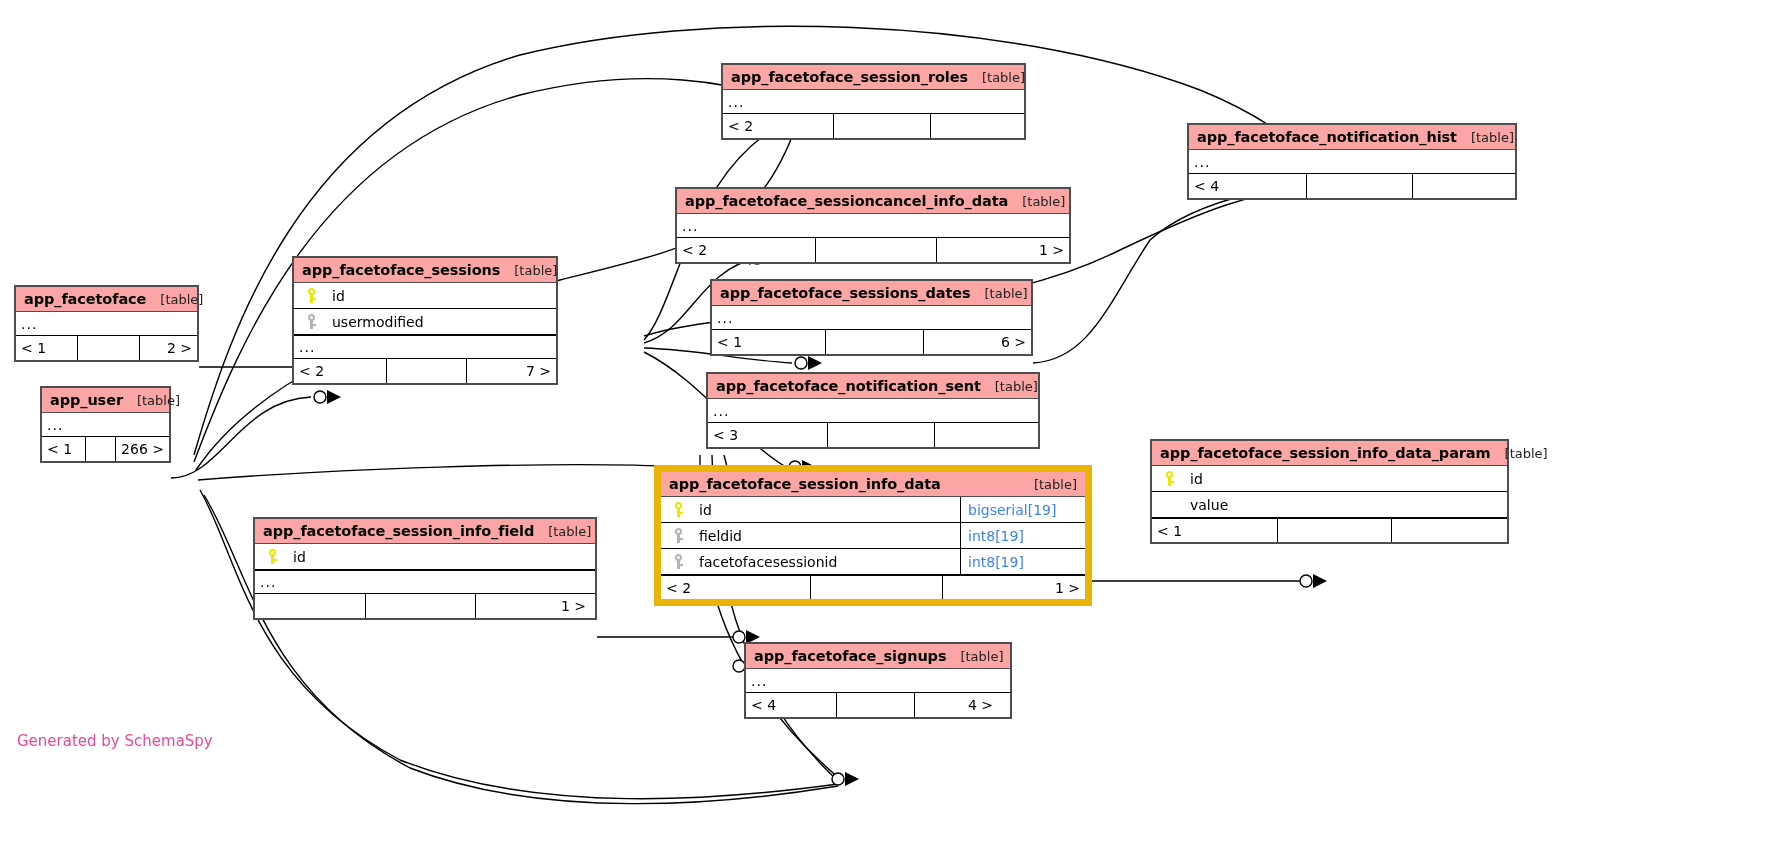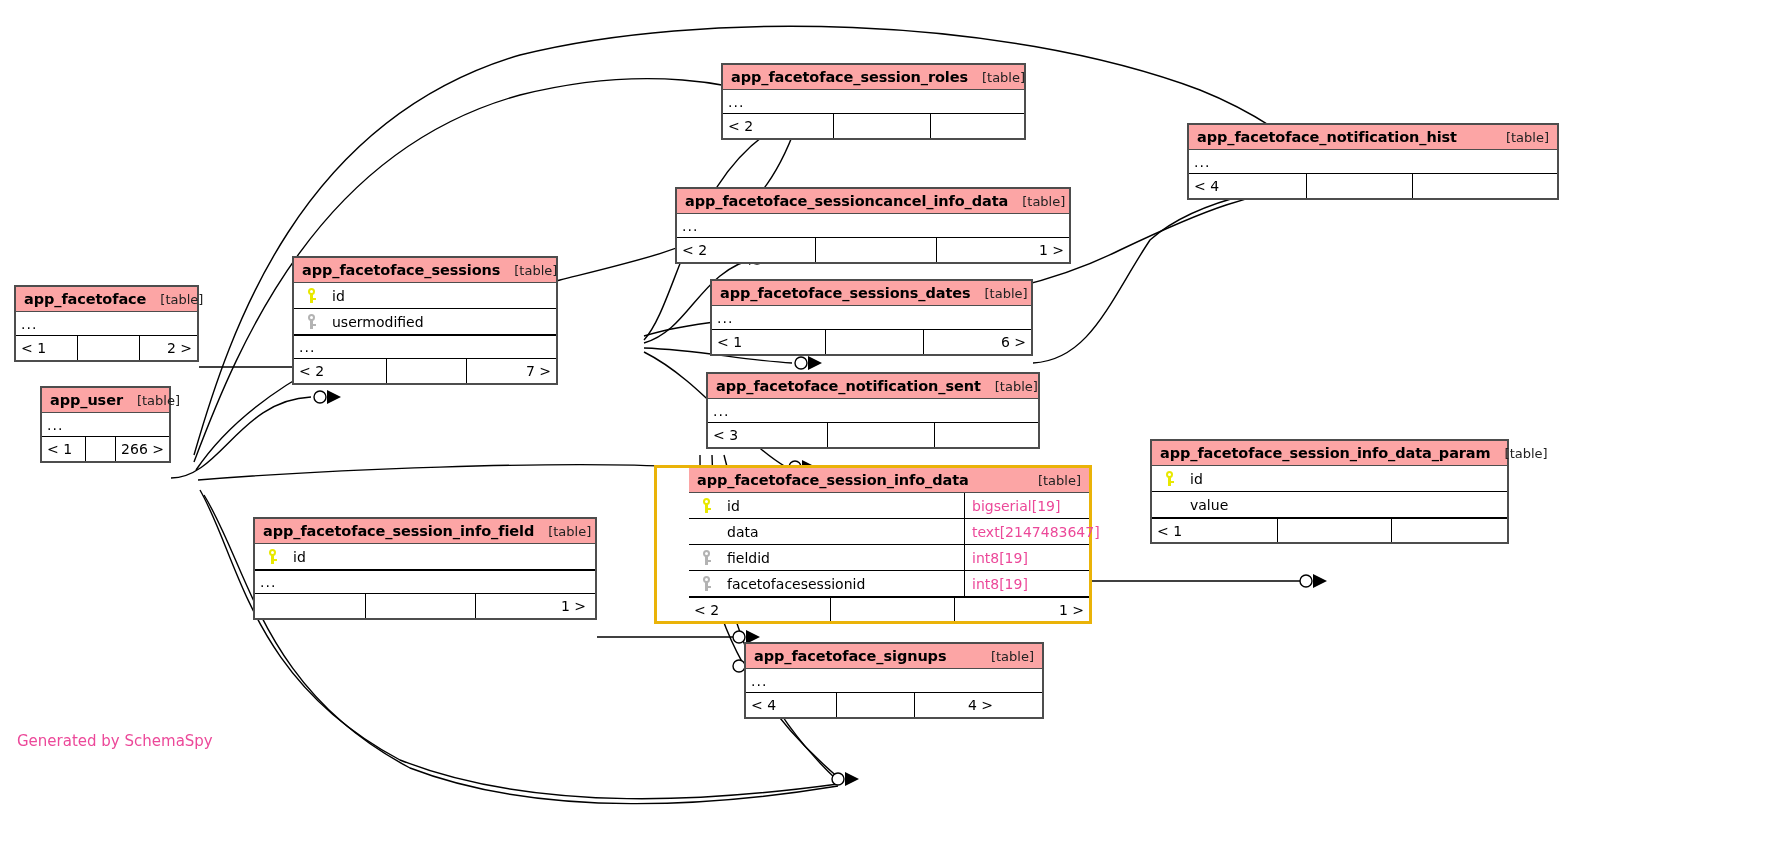--- a/index.html
+++ b/index.html
@@ -24,22 +24,21 @@
     pointer-events: none;
   }
   .table-box {
     position: absolute;
     background: #ffffff;
     border: 2px solid #4d4d4d;
     box-sizing: border-box;
     z-index: 5;
   }
   .table-box.highlight {
-    border: 3px solid #eab308;
-    padding-left: 32px;
+    border: 7px solid #eab308;
   }
   .tbl-header {
     background: #fca5a5;
     border-bottom: 1px solid #4d4d4d;
     display: flex;
     align-items: center;
     justify-content: space-between;
     padding: 0 8px;
     box-sizing: border-box;
     height: 25px;
@@ -74,21 +73,21 @@
     justify-content: center;
   }
   .col-name {
     font-size: 14px;
     color: #000;
     flex: 1 1 auto;
     padding-left: 4px;
   }
   .col-type {
     font-size: 14px;
-    color: #ec4899;
+    color: #3b82f6;
     border-left: 1px solid #000;
     padding-left: 7px;
     box-sizing: border-box;
     height: 100%;
     display: flex;
     align-items: center;
   }
   .ellipsis-row {
     display: flex;
     align-items: center;
@@ -336,21 +335,21 @@
       <span class="tbl-tag">[table]</span>
     </div>
     <div class="ellipsis-row nb-top">...</div>
     <div class="footer-row">
       <div class="footer-cell fc-left" style="width:120px">&lt; 3</div>
       <div class="footer-cell" style="width:107px"></div>
       <div class="footer-cell fc-right" style="width:103px"></div>
     </div>
   </div>
 
-  <div class="table-box" style="left:1187px; top:123px; width:372px;">
+  <div class="table-box" style="left:1187px; top:123px; width:330px;">
     <div class="tbl-header">
       <span class="tbl-name">app_facetoface_notification_hist</span>
       <span class="tbl-tag">[table]</span>
     </div>
     <div class="ellipsis-row nb-top">...</div>
     <div class="footer-row">
       <div class="footer-cell fc-left" style="width:118px">&lt; 4</div>
       <div class="footer-cell" style="width:106px"></div>
       <div class="footer-cell fc-right" style="width:102px"></div>
     </div>
@@ -365,25 +364,20 @@
       <span class="keycell">
           <span class="key pk">
             <i class="head"></i>
             <i class="hole"></i>
             <i class="stem"></i>
             <i class="tooth"></i>
           </span>
         </span>
       <span class="col-name">id</span>
       <span class="col-type" style="width:125px">bigserial[19]</span>
-    </div>
-    <div class="row">
-      <span class="keycell"></span>
-      <span class="col-name">data</span>
-      <span class="col-type" style="width:125px">text[2147483647]</span>
     </div>
     <div class="row">
       <span class="keycell">
           <span class="key fk">
             <i class="head"></i>
             <i class="hole"></i>
             <i class="stem"></i>
             <i class="tooth"></i>
           </span>
         </span>
@@ -453,21 +447,21 @@
       <span class="col-name">id</span>
     </div>
     <div class="ellipsis-row">...</div>
     <div class="footer-row">
       <div class="footer-cell fc-left" style="width:111px"></div>
       <div class="footer-cell" style="width:110px"></div>
       <div class="footer-cell fc-right" style="width:115px">1 &gt;</div>
     </div>
   </div>
 
-  <div class="table-box" style="left:744px; top:642px; width:300px;">
+  <div class="table-box" style="left:744px; top:642px; width:268px;">
     <div class="tbl-header">
       <span class="tbl-name">app_facetoface_signups</span>
       <span class="tbl-tag">[table]</span>
     </div>
     <div class="ellipsis-row nb-top">...</div>
     <div class="footer-row">
       <div class="footer-cell fc-left" style="width:91px">&lt; 4</div>
       <div class="footer-cell" style="width:78px"></div>
       <div class="footer-cell fc-right" style="width:83px">4 &gt;</div>
     </div>

